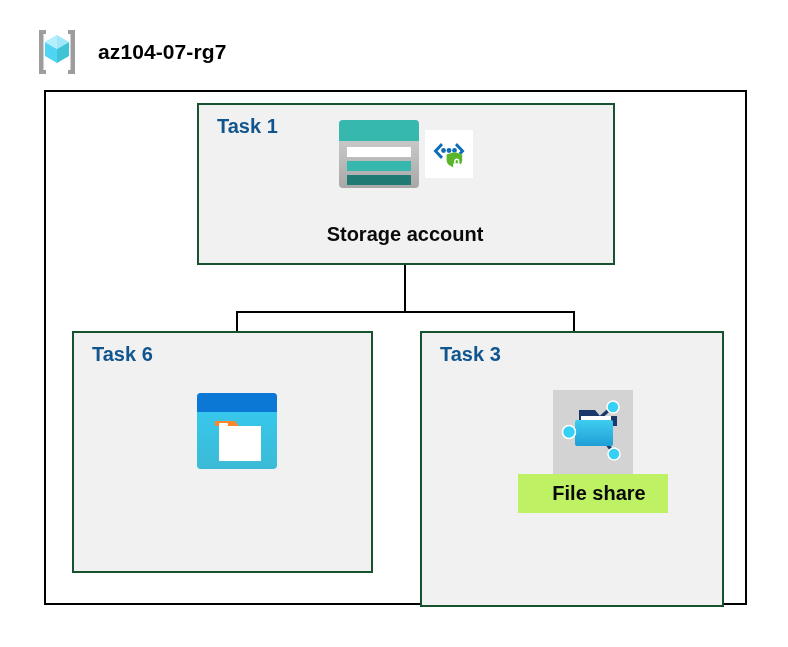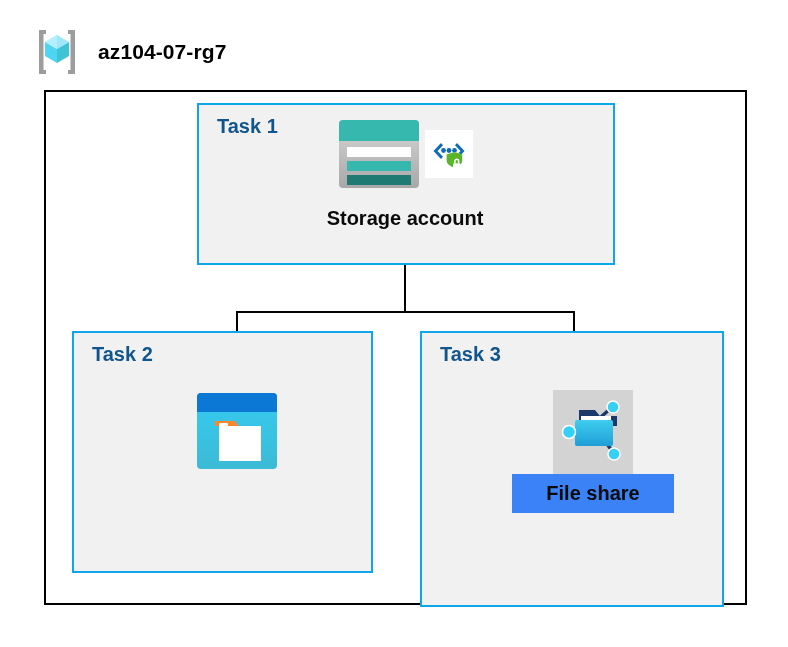--- a/index.html
+++ b/index.html
@@ -54,21 +54,21 @@
     height: 515px;
     border: 2px solid #000000;
     background: #ffffff;
     box-sizing: border-box;
   }
 
   
   .task-box {
     position: absolute;
     background: #f1f1f1;
-    border: 2px solid #0ea5e9;
+    border: 2px solid #14532d;
     box-sizing: border-box;
   }
   #task1-box { left: 197px; top: 103px; width: 418px; height: 162px; }
   #task2-box { left: 72px;  top: 331px; width: 301px; height: 242px; }
   #task3-box { left: 420px; top: 331px; width: 304px; height: 276px; }
 
   .task-label {
     position: absolute;
     left: 18px;
     top: 10px;
@@ -92,39 +92,39 @@
     white-space: nowrap;
     line-height: 1.2;
   }
   .icon-row {
     display: flex;
     align-items: center;
     justify-content: center;
   }
 
   
-  #node-storage { left: 278px; top: 118px; width: 254px; }
+  #node-storage { left: 278px; top: 118px; width: 254px; gap: 16px; }
   #node-storage .node-caption { margin-top: 12px; }
 
   
   #node-blob { left: 137px; top: 390px; width: 200px; }
   #node-blob .node-caption { margin-top: 14px; }
 
   
   #node-fileshare { left: 498px; top: 390px; width: 190px; }
   .icon-highlight {
     background: #d3d3d3;
     padding: 4px;
     display: flex;
     align-items: center;
     justify-content: center;
   }
   .caption-highlight {
-    background: #3b82f6;
-    padding: 7px 34px 8px 34px;
+    background: #bef264;
+    padding: 7px 22px 8px 34px;
     margin-top: 0px;
     text-align: center;
   }
 
   
   .conn {
     position: absolute;
     background: #000000;
   }
   .conn-v { width: 2px; }
@@ -210,21 +210,21 @@
 
           <rect x="28.1" y="33.2" width="7.2" height="6.2" rx="1" fill="#ffffff"></rect>
           <path d="M29.9 33.2 v-2.1 a1.85 1.85 0 0 1 3.7 0 v2.1" fill="none" stroke="#ffffff" stroke-width="1.5"></path>
         </svg>
       </span>
     </div>
     <span class="node-caption">Storage account</span>
   </div>
 
   <div class="task-box" id="task2-box">
-    <span class="task-label">Task 2</span>
+    <span class="task-label">Task 6</span>
   </div>
 
   <div class="node" id="node-blob">
     <div class="icon-row">
       <span>
         <svg width="86" height="82" viewBox="0 0 86 82" xmlns="http://www.w3.org/2000/svg">
           <defs>
             <linearGradient id="blobBody" x1="0" y1="0" x2="0" y2="1">
               <stop offset="0" stop-color="#35ccf2"></stop>
               <stop offset="1" stop-color="#3cbad6"></stop>

